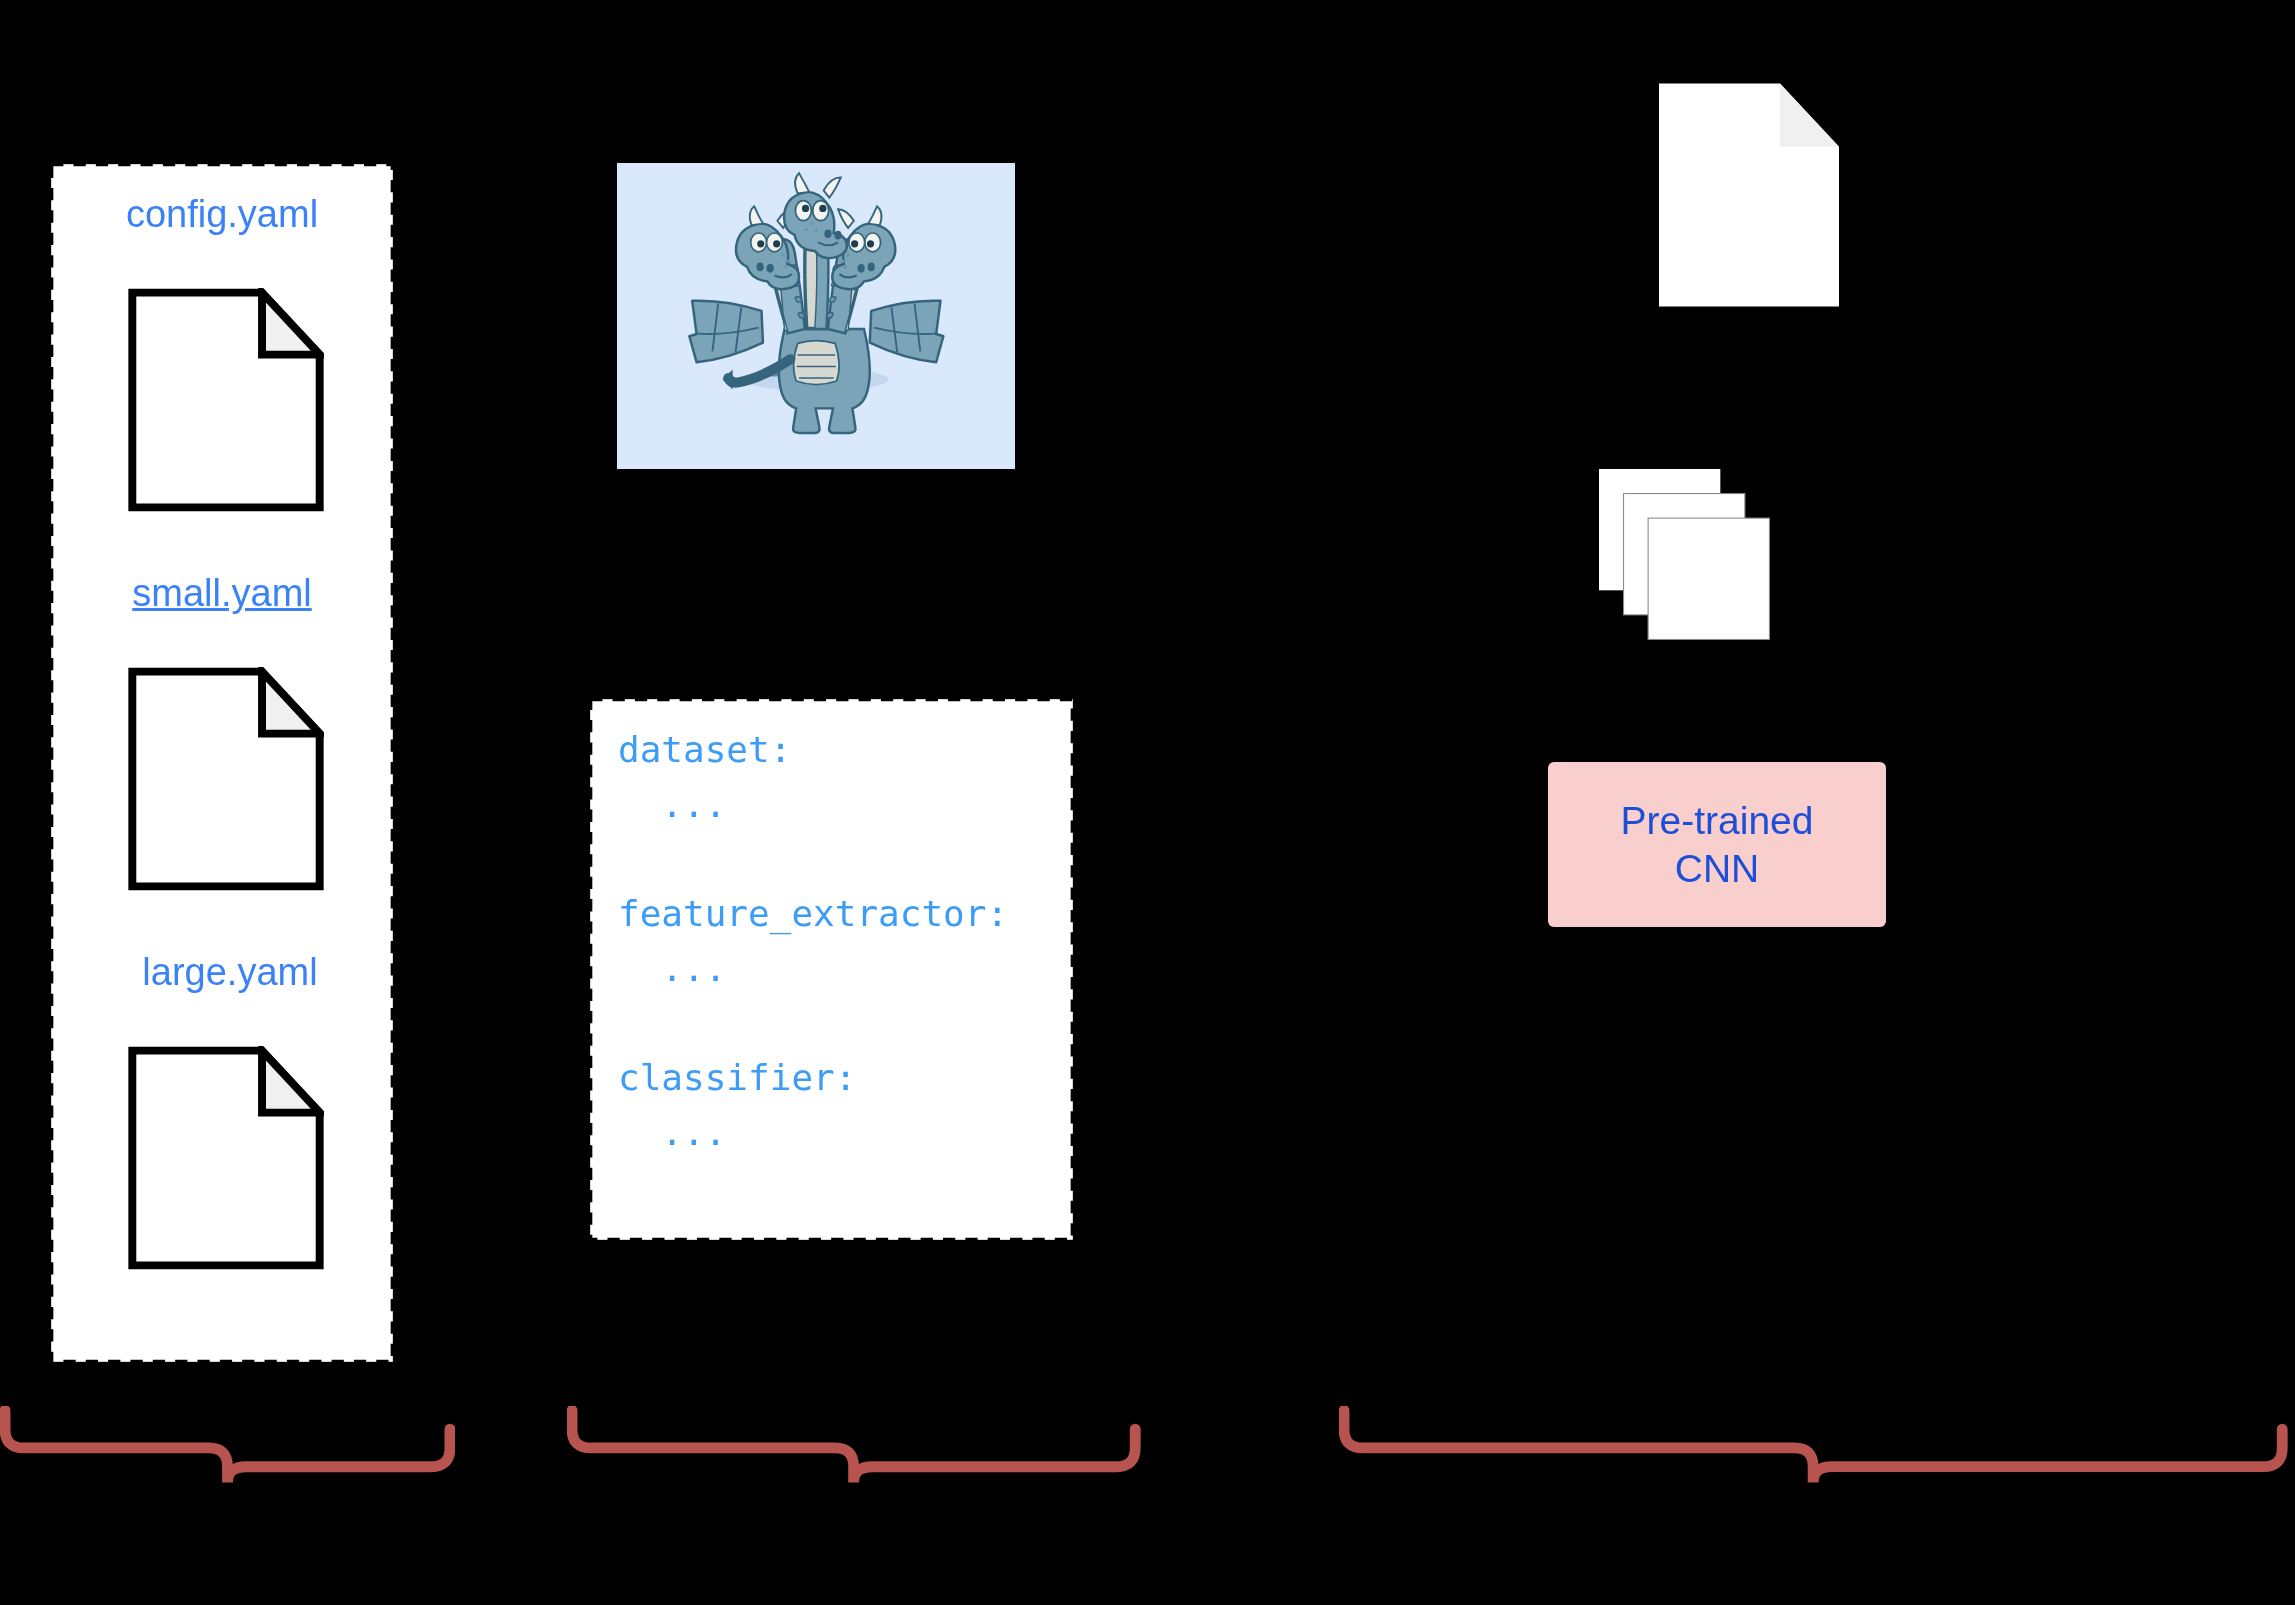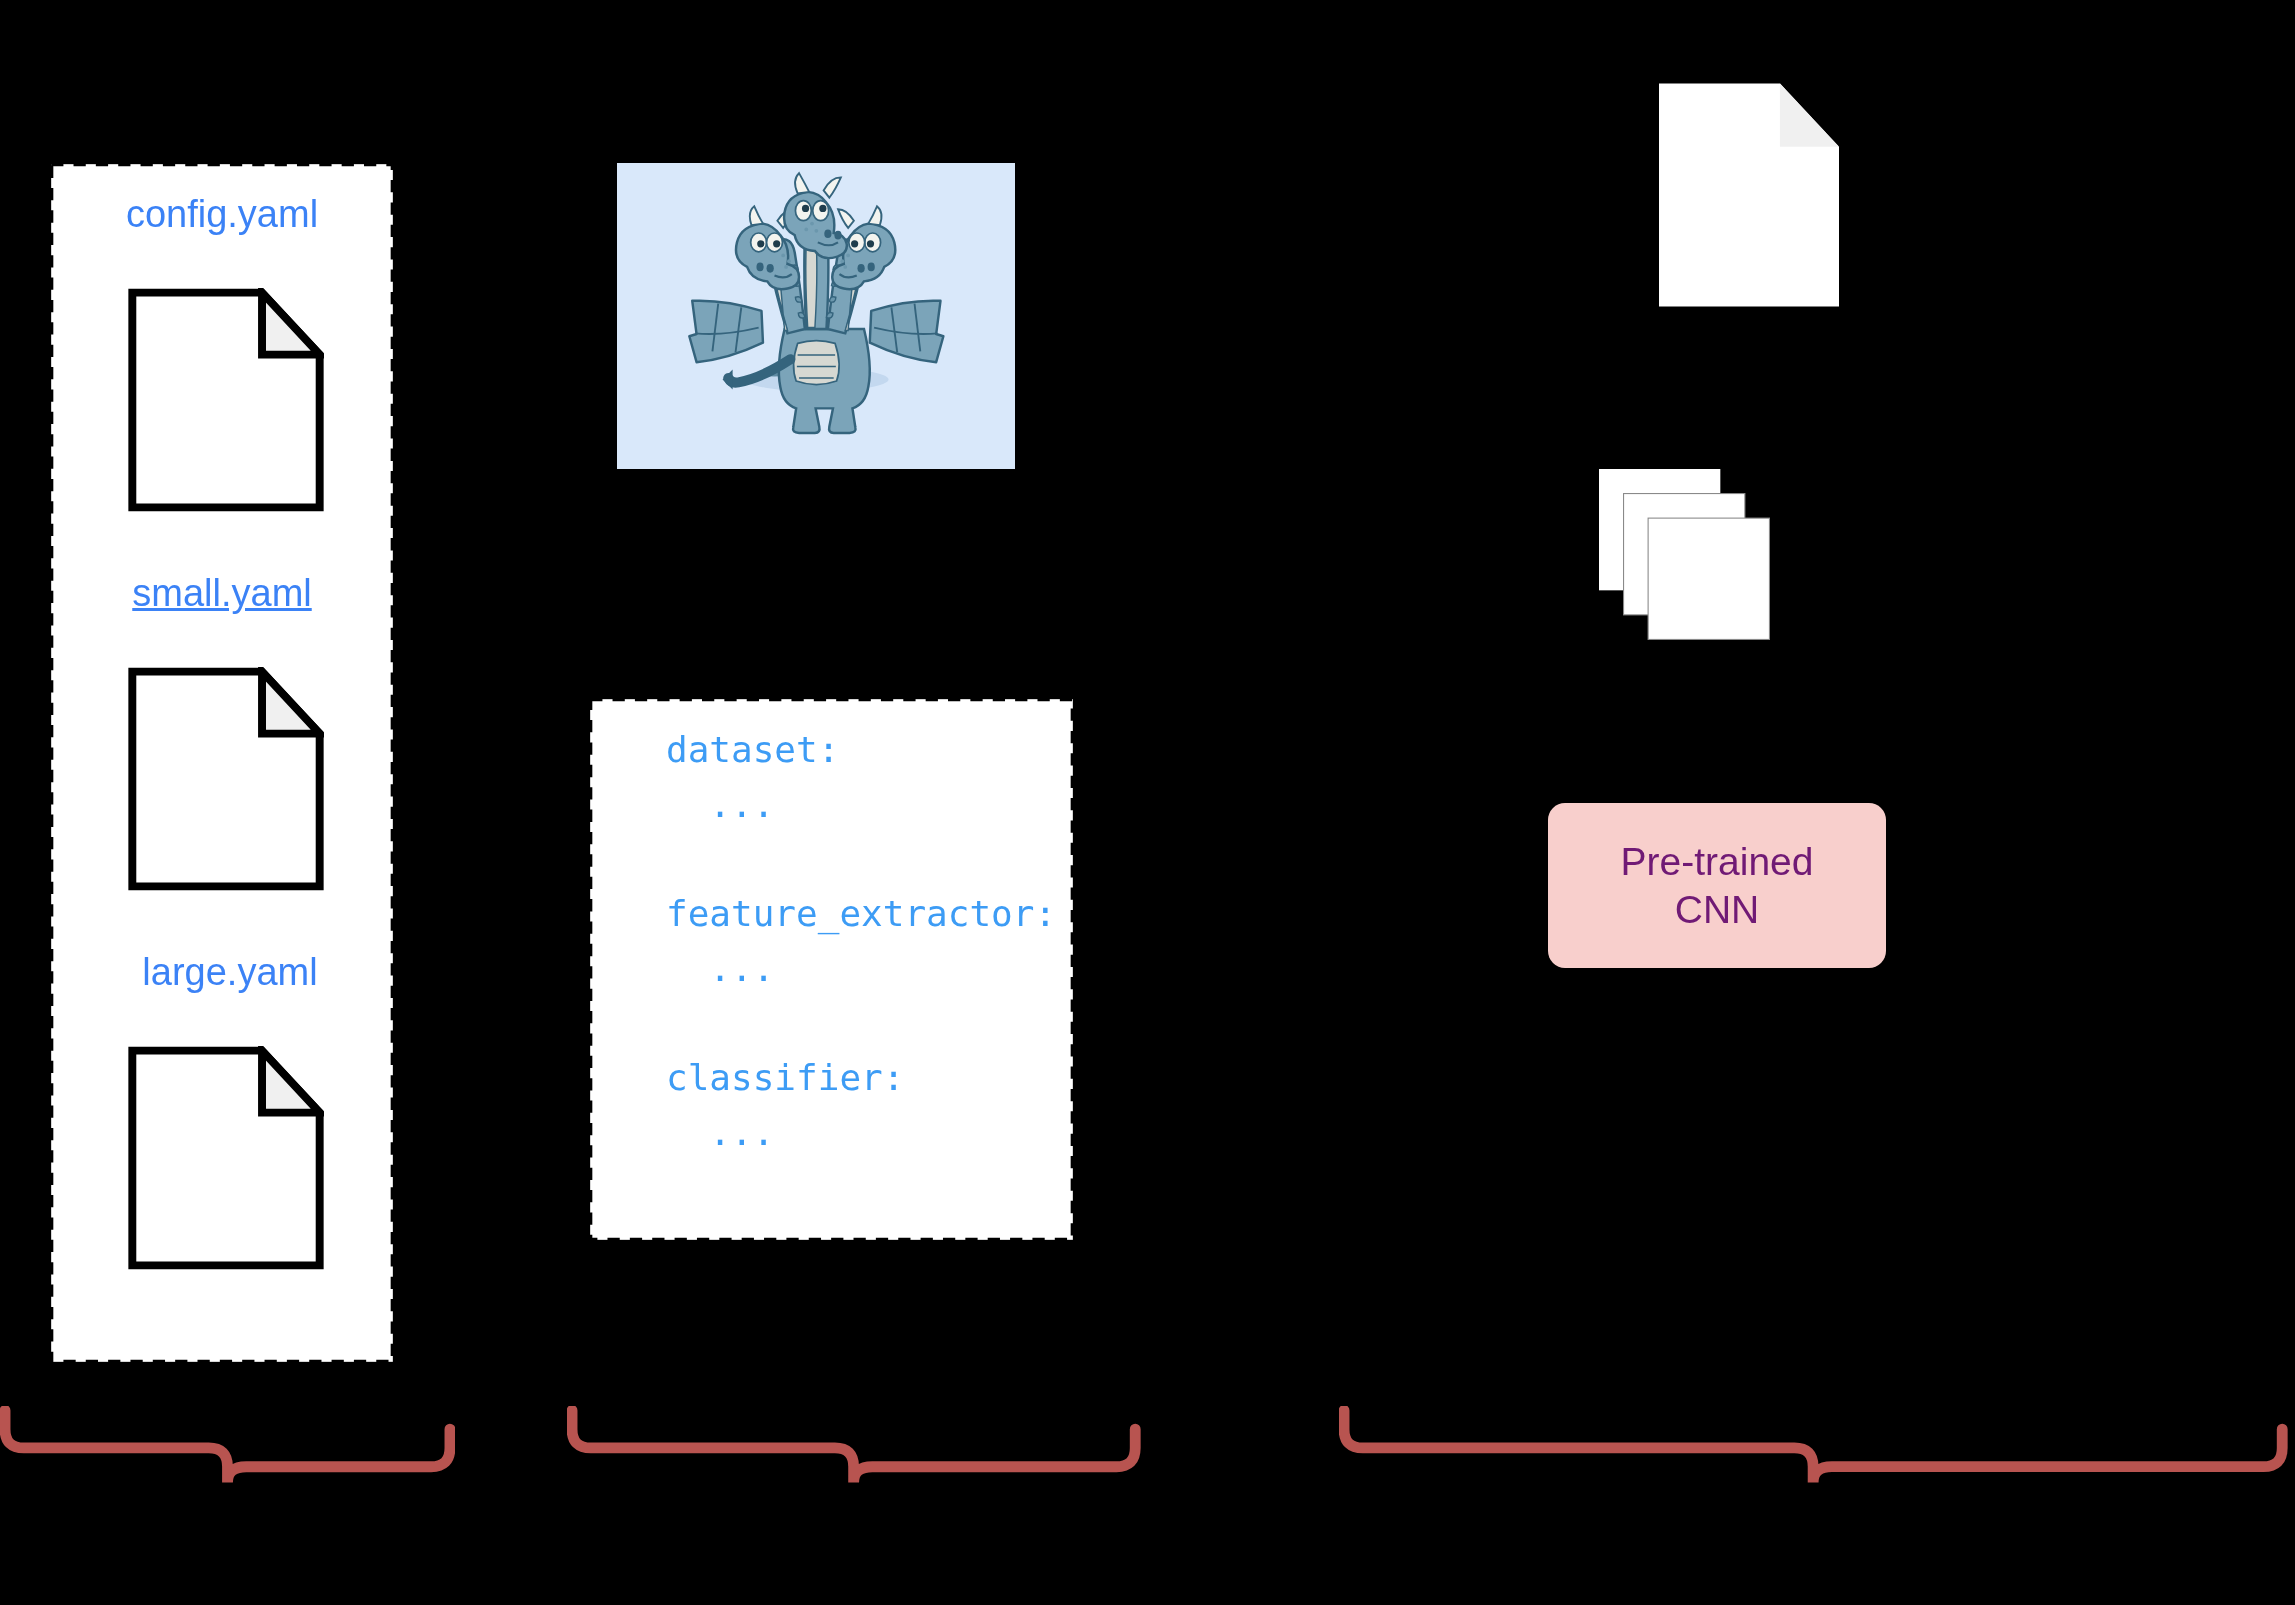--- a/index.html
+++ b/index.html
@@ -19,23 +19,23 @@
   
   .imgframe{position:absolute;}
 
   
   .yamlcode{position:absolute;color:#3d9cf5;
             font-family:"DejaVu Sans Mono","Liberation Mono",monospace;
             font-size:36px;line-height:1.52;white-space:pre;
             letter-spacing:0px;}
 
   
-  .modbox{position:absolute;border-radius:17px;display:flex;
+  .modbox{position:absolute;border-radius:6px;display:flex;
           align-items:center;justify-content:center;text-align:center;
-          color:#701a75;font-size:39px;line-height:1.22;box-sizing:border-box;margin-top:41px;}
+          color:#1d4ed8;font-size:39px;line-height:1.22;box-sizing:border-box;}
 
   
   .brace{position:absolute;}
 </style>
 </head>
 <body>
 
 <div class="stage">
 
   <div style="position:absolute;left:49px;top:162px;width:346px;height:1202px;">
@@ -174,21 +174,21 @@
         <circle cx="276" cy="94" r="2.6"></circle>
           </g>
       </g>
     </svg>
   </div>
 
   <div style="position:absolute;left:588px;top:697px;width:487px;height:545px;">
     <svg class="dashbox-svg" viewBox="0 0 675 755" preserveAspectRatio="none">
       <rect x="3" y="3" width="669" height="749" fill="#ffffff" stroke="#000000" stroke-width="6" stroke-dasharray="17 14"></rect>
     </svg>
-    <div class="yamlcode" style="left:30px;top:26px;margin-left:48px;">dataset:
+    <div class="yamlcode" style="left:30px;top:26px;">dataset:
   ...
 
 feature_extractor:
   ...
 
 classifier:
   ...</div>
   </div>
 
   <svg style="position:absolute;left:1659px;top:83px;width:180px;height:224px;" viewBox="0 0 250 310">

